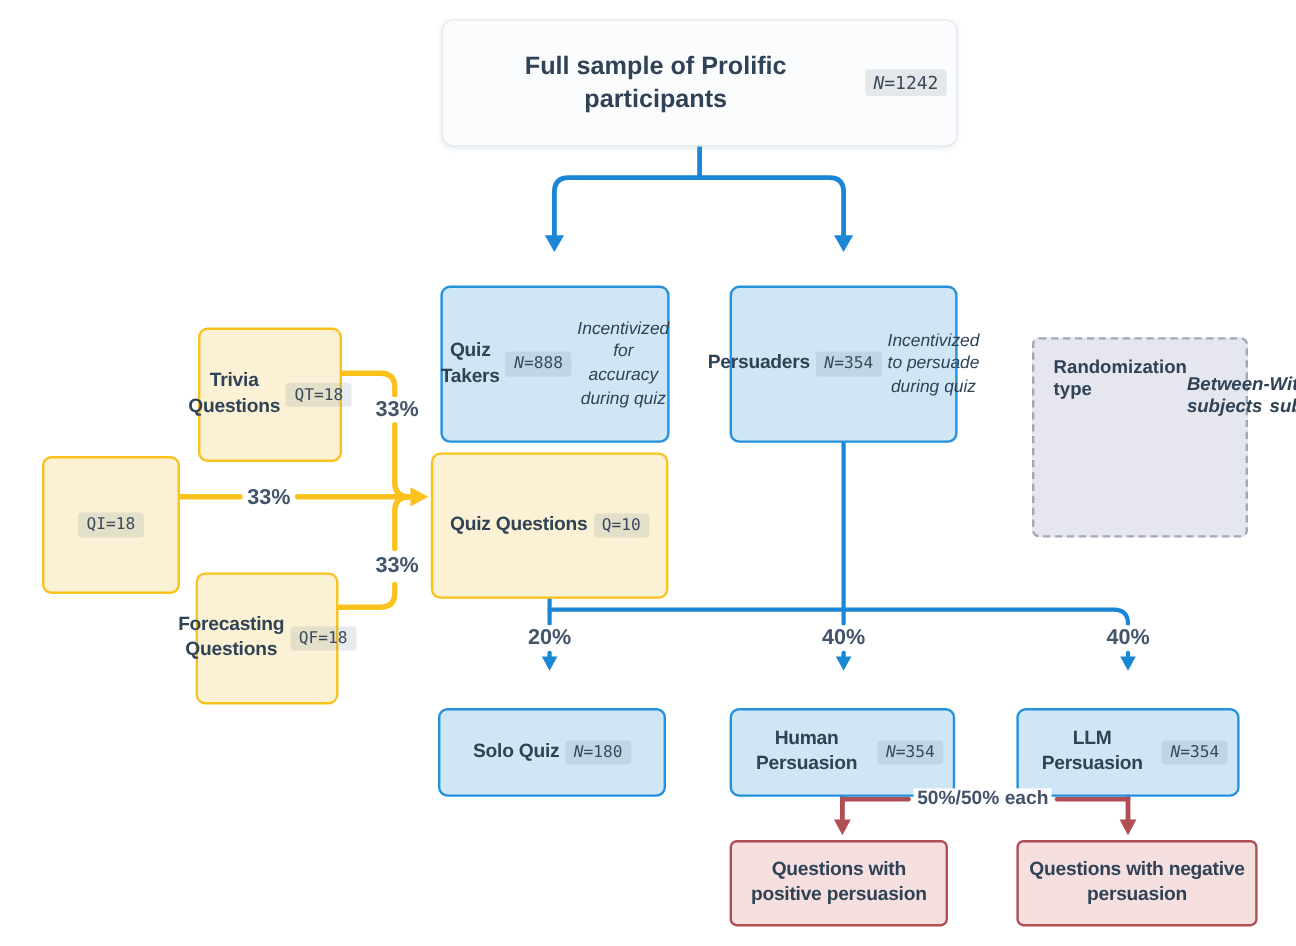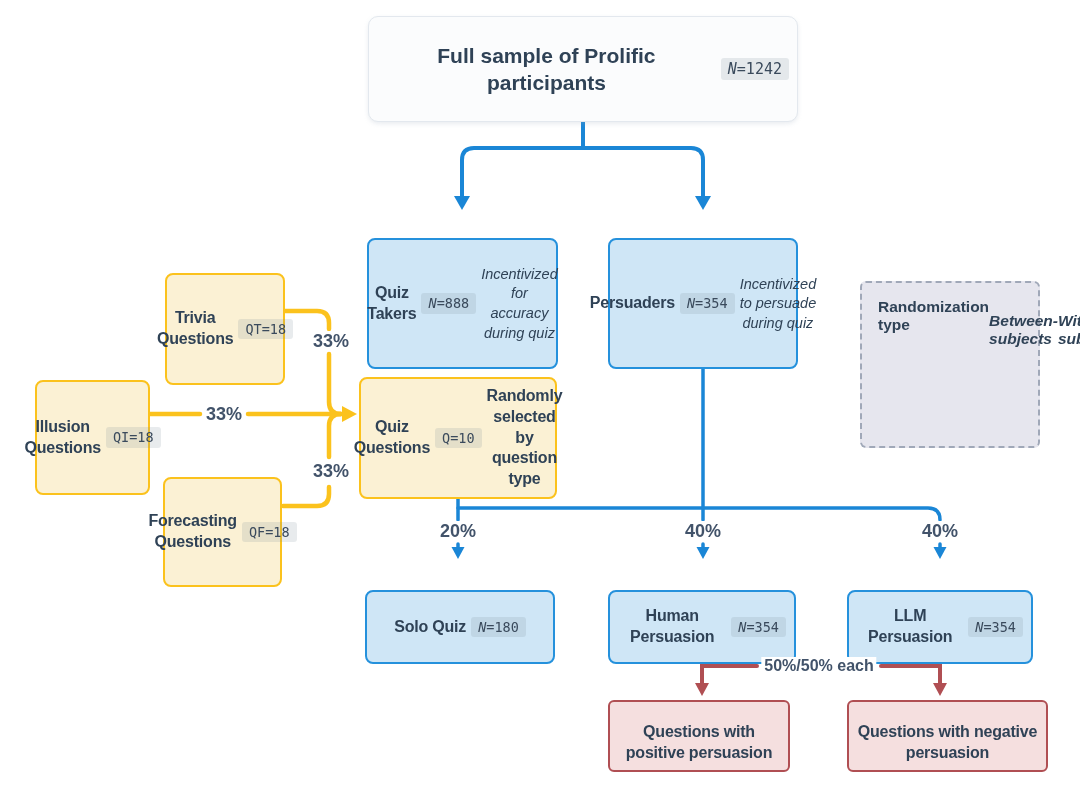--- a/index.html
+++ b/index.html
@@ -27,21 +27,20 @@
   }
   .node.yellow{
     background:var(--c-yellow-fill,#fbf1d4);
     border:2.5px solid var(--c-yellow,#fbc21d);
     margin-top:25px;
   }
   .node.red{
     background:var(--c-red-fill,#f5dfdf);
     border:2px solid var(--c-red,#b04f53);
     border-radius:6px;
-    align-items:flex-end;
   }
   .title{
     font-weight:600;font-size:16px;line-height:1.3;
     color:var(--c-text,#2f4256);letter-spacing:-0.2px;
   }
   .top-title{font-size:21px;letter-spacing:0;}
   .badge{
     font-family:"DejaVu Sans Mono", monospace;
     font-size:13.5px;color:#3a4a5c;
     background:rgba(130,142,155,.18);
@@ -130,30 +129,28 @@
 
 <div class="node blue" style="left:608px;top:214px;width:190px;height:131px">
   <div class="title">Persuaders</div>
   <div class="badge"><i>N</i>=354</div>
   <div class="note">Incentivized to persuade during quiz</div>
 </div>
 
 <div class="node yellow" style="left:359px;top:352px;width:198px;height:122px">
   <div class="title">Quiz Questions</div>
   <div class="badge">Q=10</div>
-  <div class="title" style="font-weight:600">Randomly selected by question type</div>
 </div>
 
 <div class="node yellow" style="left:165px;top:248px;width:120px;height:112px">
   <div class="title">Trivia Questions</div>
   <div class="badge">QT=18</div>
 </div>
 
 <div class="node yellow" style="left:35px;top:355px;width:115px;height:115px">
-  <div class="title">Illusion Questions</div>
   <div class="badge">QI=18</div>
 </div>
 
 <div class="node yellow" style="left:163px;top:452px;width:119px;height:110px">
   <div class="title">Forecasting Questions</div>
   <div class="badge">QF=18</div>
 </div>
 
 <div class="node blue" style="left:365px;top:566px;width:190px;height:74px">
   <div class="title">Solo Quiz</div>

